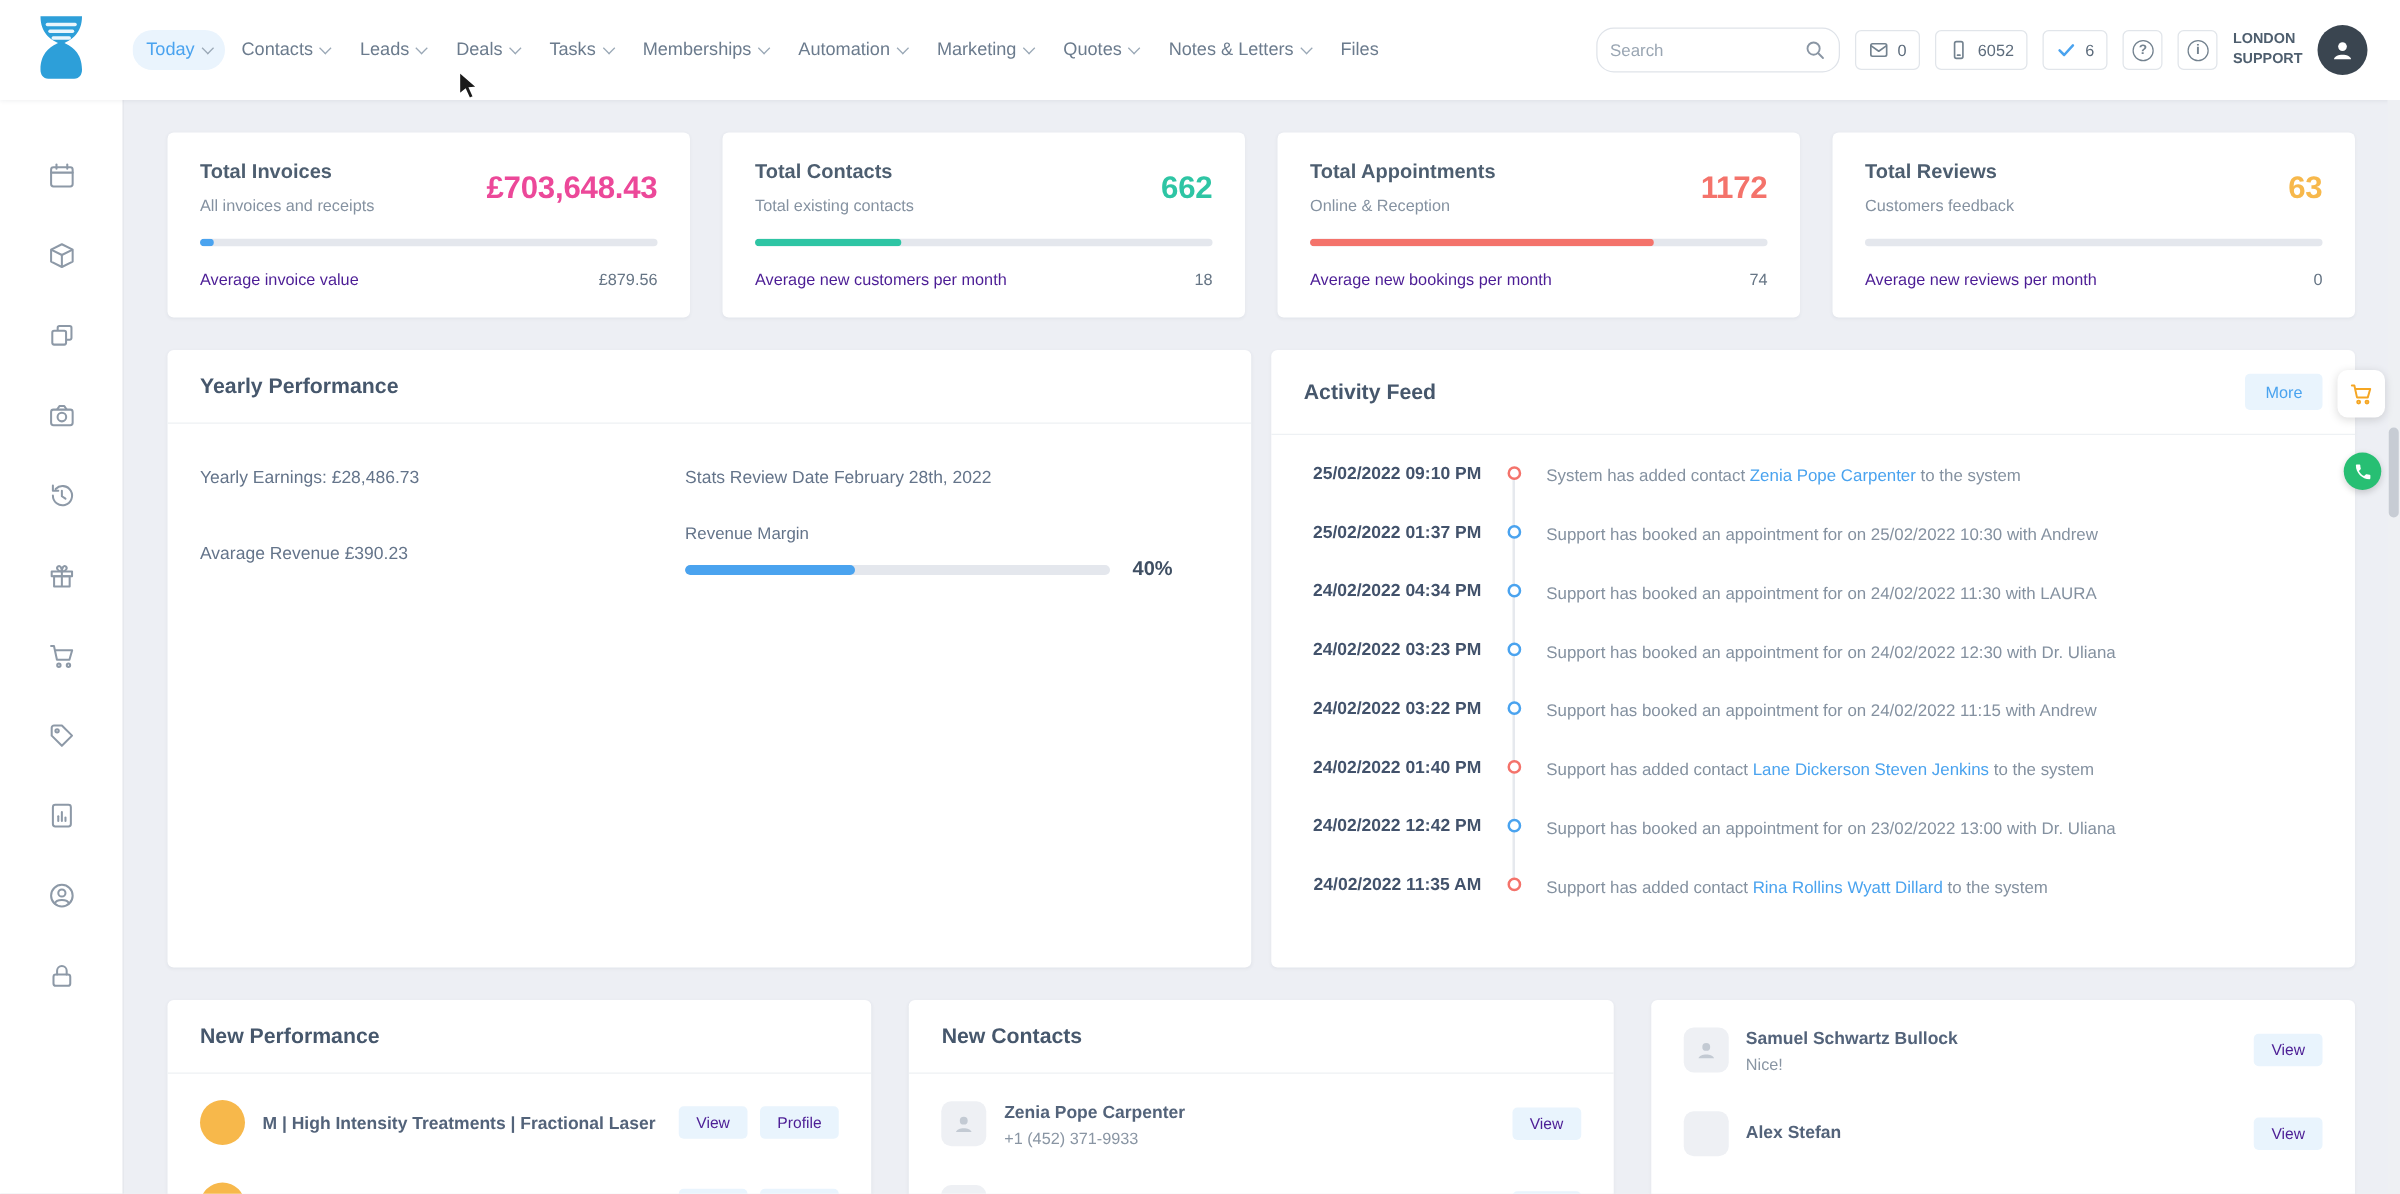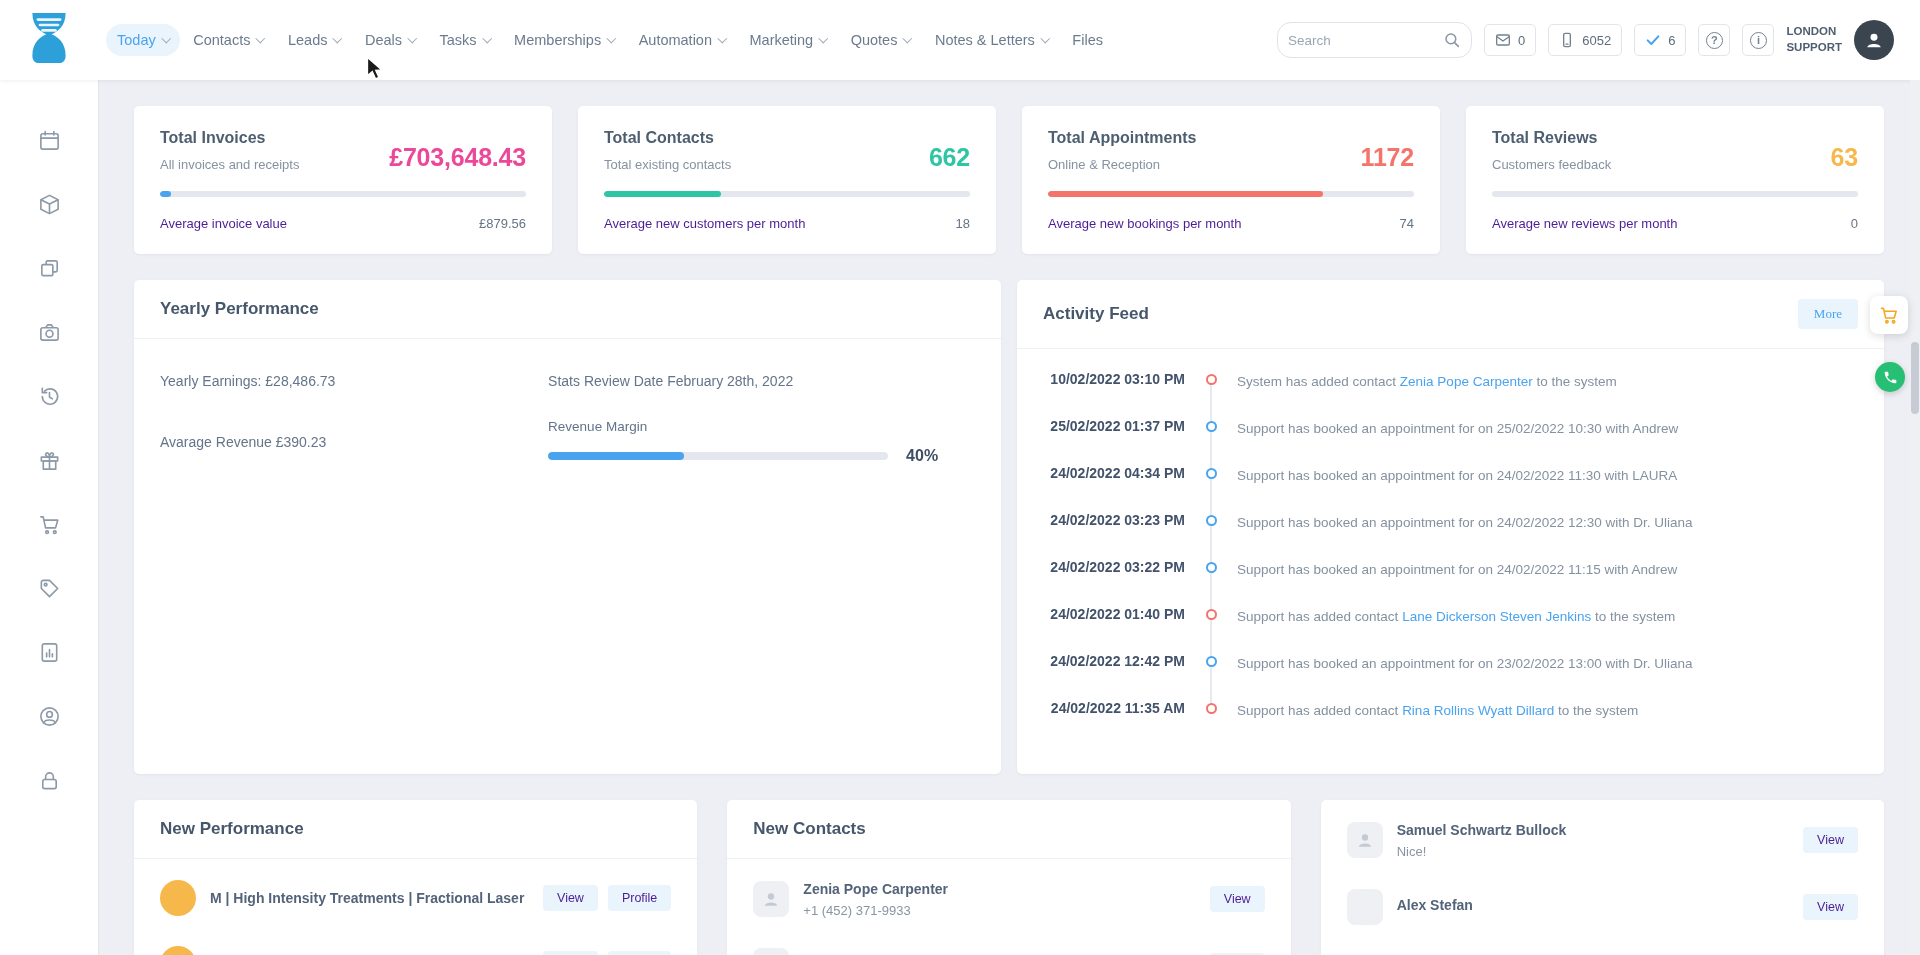--- a/index.html
+++ b/index.html
@@ -67,39 +67,39 @@
     padding-top:48px; gap:40px; z-index:10;
   }
   .side-icon { width:24px; height:24px; cursor:pointer; display:flex; align-items:center; justify-content:center; }
 
   
   .main { position:absolute; left:98px; top:80px; right:0; bottom:0; padding:26px 36px 0; overflow:hidden; }
   .card { background:#fff; border-radius:5px; box-shadow:0 1px 3px rgba(50,65,90,.06); }
 
   .stats-row { display:grid; grid-template-columns:repeat(4,1fr); gap:26px; margin-bottom:26px; }
   .stat-card { padding:23px 26px; }
-  .stat-top { display:flex; justify-content:space-between; align-items:flex-end; }
+  .stat-top { display:flex; justify-content:space-between; align-items:center; }
   .stat-title { font-size:16px; font-weight:600; color:#4d5e70; }
   .stat-sub { font-size:13px; color:#8592a1; margin-top:10px; }
   .stat-value { font-size:25px; font-weight:600; letter-spacing:-0.2px; }
   .bar-track { height:6px; background:#e4e7ed; border-radius:3px; margin-top:19px; overflow:hidden; }
   .bar-fill { height:100%; border-radius:3px; }
   .stat-footer { display:flex; justify-content:space-between; margin-top:19px; font-size:13px; }
   .f-label { color:#4c1d95; }
   .f-value { color:#667585; }
 
   .mid-row { display:grid; grid-template-columns:1fr 1fr; gap:16px; margin-bottom:26px; }
   .panel { height:494px; overflow:hidden; }
   .panel-header {
     display:flex; justify-content:space-between; align-items:center;
     padding:19px 26px; border-bottom:1px solid #eef1f4;
   }
   .panel-title { font-size:17px; font-weight:600; color:#46576c; }
   .btn-light {
-    background:#e9f4fd; color:#4aa3ef; font-size:13px; font-family:Liberation Serif, serif;
+    background:#e9f4fd; color:#4aa3ef; font-size:13px; font-family:Liberation Sans, sans-serif;
     padding:7px 16px; border-radius:4px; border:none; cursor:pointer;margin-left:28px;
   }
 
   .yearly-body {
     padding:34px 26px; display:grid; grid-template-columns:1fr 1.1fr;
     row-gap:30px; align-items:center; font-size:14px; color:#64748a;
   }
   .rm-label { font-size:13.5px; color:#64748a; margin-bottom:13px; }
   .rm-row { display:flex; align-items:center; gap:18px; }
   .rm-track { width:340px; height:8px; background:#e4e7ed; border-radius:4px; overflow:hidden; }
@@ -455,21 +455,21 @@
 
     <div class="card panel">
       <div class="panel-header">
         <div class="panel-title">Activity Feed</div>
         <button class="btn-light">More</button>
       </div>
       <div class="tl">
         <div class="tl-line"></div>
 
           <div class="tl-row">
-            <div class="tl-time">10/02/2022 03:10 PM</div>
+            <div class="tl-time">25/02/2022 09:10 PM</div>
             <div class="tl-dotcol">
               <span class="tl-dot" data-dot="red"></span>
             </div>
             <div class="tl-text"><span>System has added contact </span><a class="tl-link">Zenia Pope Carpenter</a><span> to the system</span></div>
           </div>
 
           <div class="tl-row">
             <div class="tl-time">25/02/2022 01:37 PM</div>
             <div class="tl-dotcol">
               <span class="tl-dot" data-dot="blue"></span>

